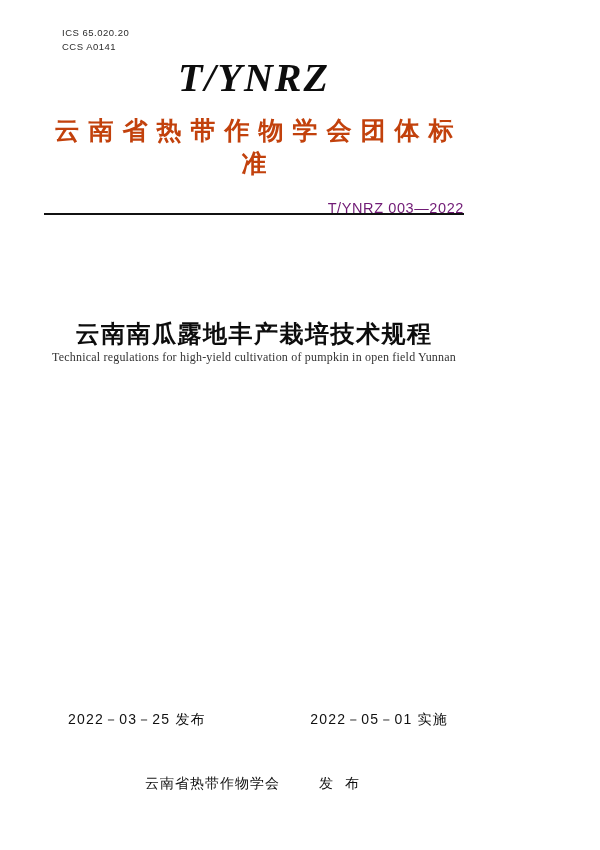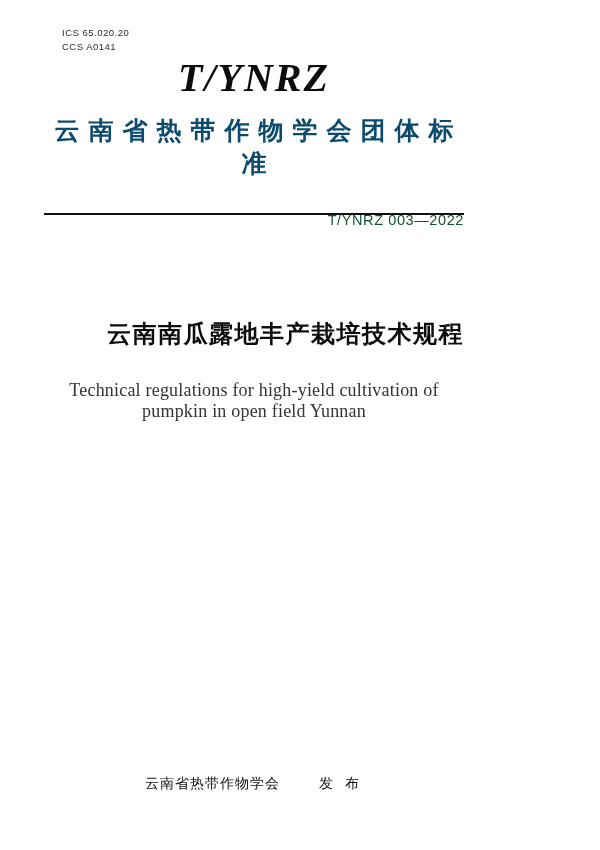--- a/index.html
+++ b/index.html
@@ -55,30 +55,30 @@
     color: #0d0d0d;
     line-height: 1.1;
     font-style: italic;
   }
   .org-line {
     margin-top: 14px;
     font-family: "Liberation Sans", sans-serif;
     font-weight: bold;
     font-size: 25px;
     letter-spacing: 9px;
-    color: #0c4a6e;
+    color: #c2410c;
     padding-left: 9px;
   }
   .std-no {
-    margin-top: 32px;
+    margin-top: 20px;
     text-align: right;
     font-family: "Liberation Sans", sans-serif;
     font-size: 14.5px;
     letter-spacing: 0.6px;
-    color: #14532d;
+    color: #701a75;
   }
 
   
   .rule {
     position: absolute;
     left: 44px;
     right: 44px;
     top: 213px;
     height: 2px;
     background: #111111;
@@ -91,26 +91,24 @@
     right: 44px;
     top: 318px;
     text-align: center;
   }
   .title-cn {
     font-family: "Liberation Sans", sans-serif;
     font-weight: bold;
     font-size: 24px;
     letter-spacing: 1.5px;
     color: #0d0d0d;
-    text-align: right;
   }
   .title-en {
-    margin-top: 30px;
     font-family: "Liberation Serif", serif;
-    font-size: 18px;
+    font-size: 12px;
     letter-spacing: 0.2px;
     color: #333333;
   }
 
   
   .dates {
     position: absolute;
     left: 44px;
     right: 44px;
     top: 711px;
@@ -154,19 +152,23 @@
     <div class="std-no">T/YNRZ 003—2022</div>
   </div>
 
   <div class="rule"></div>
 
   <div class="title-block">
     <div class="title-cn">云南南瓜露地丰产栽培技术规程</div>
     <div class="title-en">Technical regulations for high-yield cultivation of pumpkin in open field Yunnan</div>
   </div>
 
+  <div class="dates">
+    <div class="date-left">2022－03－25 发布</div>
+    <div class="date-right">2022－05－01 实施</div>
+  </div>
 
   <div class="publisher">
     <span>云南省热带作物学会</span>
     <span class="issuer">发 布</span>
   </div>
 
 </div>
 
 </body></html>

